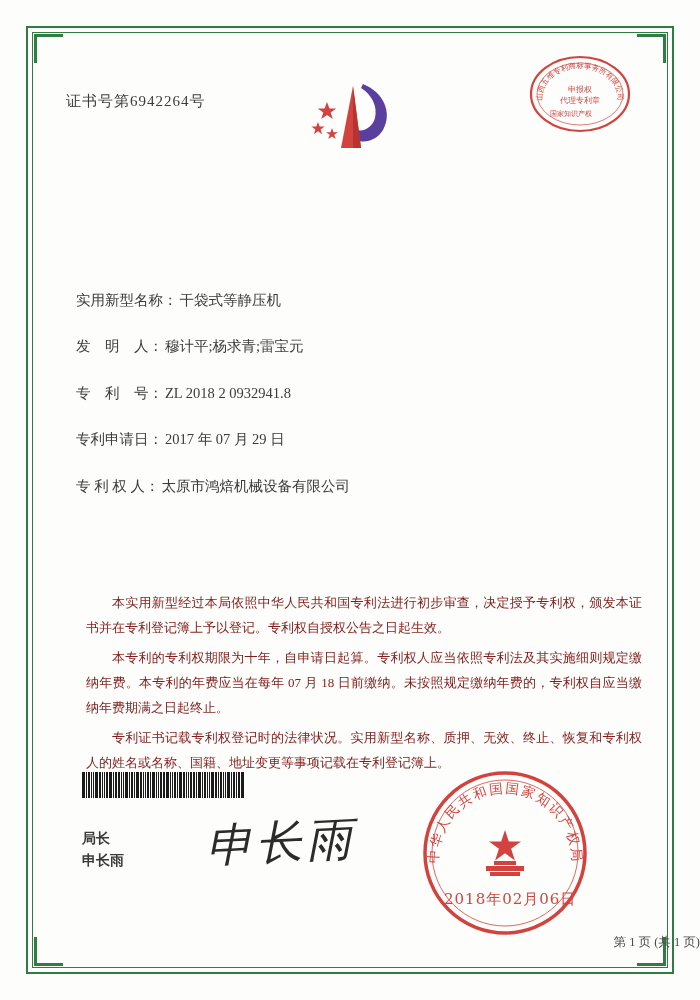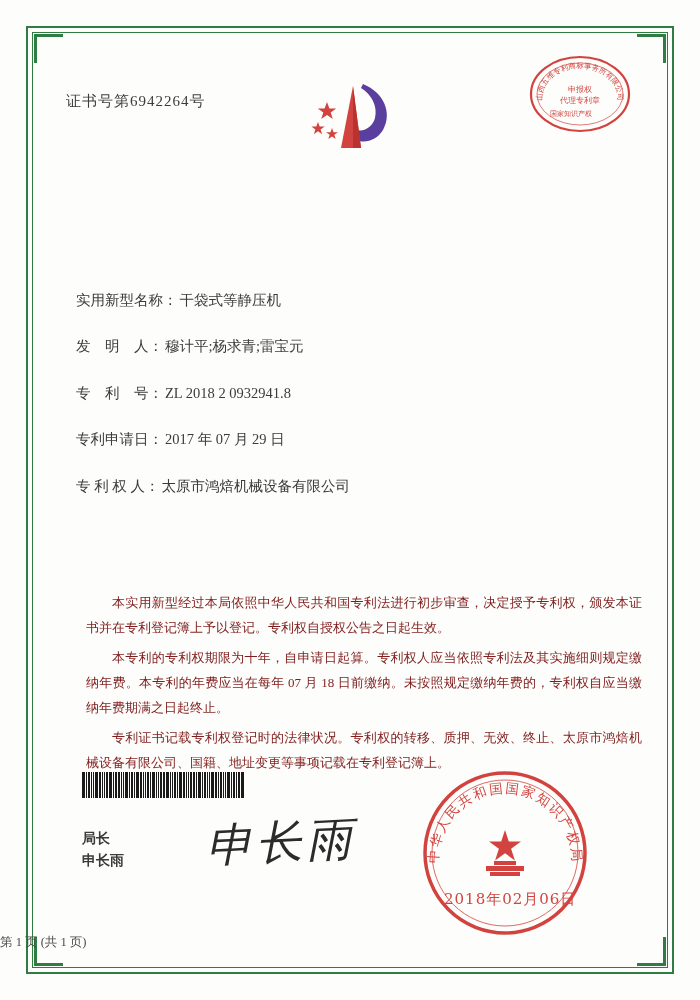--- a/index.html
+++ b/index.html
@@ -188,21 +188,21 @@
     letter-spacing: 1px;
     font-family: "DejaVu Serif", "Liberation Serif", serif;
   }
 
   
   .footer {
     position: absolute;
     left: 0;
     right: 0;
     top: 934px;
-    text-align: left;
+    text-align: right;
     font-size: 12.5px;
     color: #4a4a4a;
   }
 </style>
 </head>
 <body>
 
 <div class="page">
 
   <div class="border-outer"></div>
@@ -252,21 +252,21 @@
       <span class="field-label">专利申请日：</span><span class="field-value">2017 年 07 月 29 日</span>
     </div>
     <div class="field-row">
       <span class="field-label">专 利 权 人：</span><span class="field-value">太原市鸿焙机械设备有限公司</span>
     </div>
   </div>
 
   <div class="body-text">
     <p>本实用新型经过本局依照中华人民共和国专利法进行初步审查，决定授予专利权，颁发本证书并在专利登记簿上予以登记。专利权自授权公告之日起生效。</p>
     <p>本专利的专利权期限为十年，自申请日起算。专利权人应当依照专利法及其实施细则规定缴纳年费。本专利的年费应当在每年 07 月 18 日前缴纳。未按照规定缴纳年费的，专利权自应当缴纳年费期满之日起终止。</p>
-    <p>专利证书记载专利权登记时的法律状况。专利权的转移、质押、无效、终止、太原市鸿焙机械设备有限公司、国籍、地址变更等事项记载在专利登记簿上。</p>
+    <p>专利证书记载专利权登记时的法律状况。实用新型名称、质押、无效、终止、恢复和专利权人的姓名或名称、国籍、地址变更等事项记载在专利登记簿上。</p>
   </div>
 
   <div class="barcode" id="barcode"><span style="width: 3px;"></span><span style="width: 1px;"></span><span style="width: 2px;"></span><span style="width: 1px;"></span><span style="width: 1px;"></span><span style="width: 3px;"></span><span style="width: 2px;"></span><span style="width: 1px;"></span><span style="width: 1px;"></span><span style="width: 2px;"></span><span style="width: 3px;"></span><span style="width: 1px;"></span><span style="width: 2px;"></span><span style="width: 2px;"></span><span style="width: 1px;"></span><span style="width: 1px;"></span><span style="width: 3px;"></span><span style="width: 1px;"></span><span style="width: 2px;"></span><span style="width: 1px;"></span><span style="width: 3px;"></span><span style="width: 2px;"></span><span style="width: 1px;"></span><span style="width: 1px;"></span><span style="width: 2px;"></span><span style="width: 1px;"></span><span style="width: 3px;"></span><span style="width: 1px;"></span><span style="width: 1px;"></span><span style="width: 2px;"></span><span style="width: 2px;"></span><span style="width: 3px;"></span><span style="width: 1px;"></span><span style="width: 1px;"></span><span style="width: 2px;"></span><span style="width: 1px;"></span><span style="width: 3px;"></span><span style="width: 2px;"></span><span style="width: 1px;"></span><span style="width: 1px;"></span><span style="width: 2px;"></span><span style="width: 2px;"></span><span style="width: 1px;"></span><span style="width: 3px;"></span><span style="width: 1px;"></span><span style="width: 2px;"></span><span style="width: 1px;"></span><span style="width: 1px;"></span><span style="width: 3px;"></span><span style="width: 2px;"></span><span style="width: 1px;"></span><span style="width: 2px;"></span><span style="width: 1px;"></span><span style="width: 1px;"></span><span style="width: 3px;"></span><span style="width: 1px;"></span><span style="width: 2px;"></span><span style="width: 1px;"></span><span style="width: 2px;"></span><span style="width: 3px;"></span></div>
 
   <div class="sig-block">
     <div>局长</div>
     <div>申长雨</div>
   </div>
   <div class="handwriting">申长雨</div>
 

